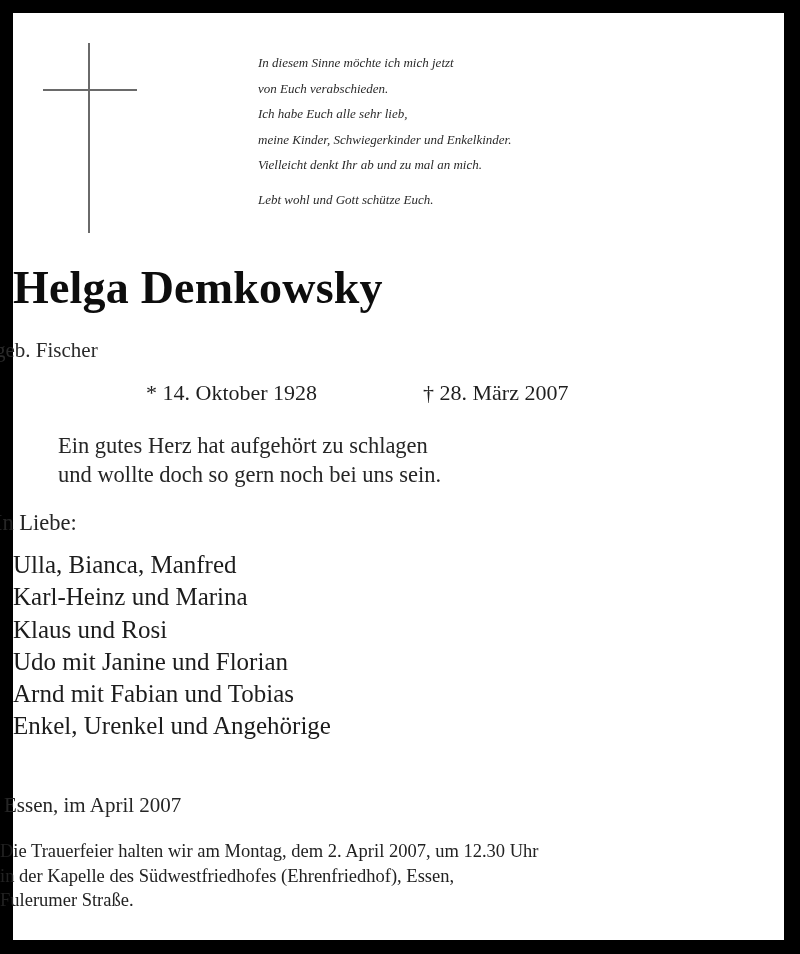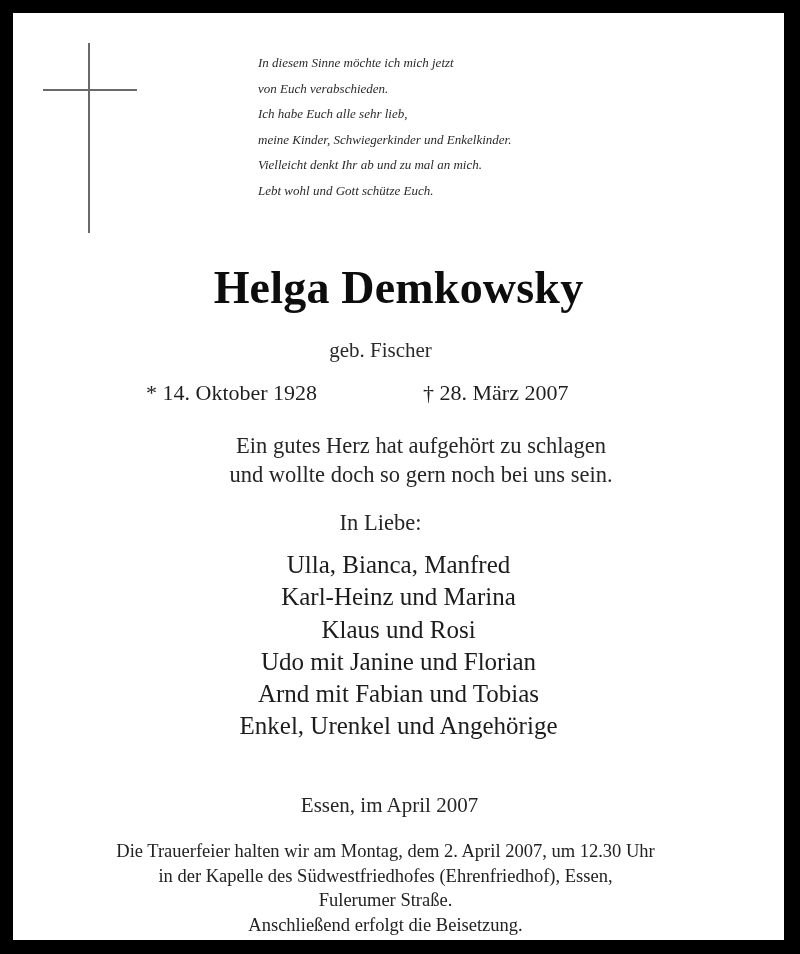--- a/index.html
+++ b/index.html
@@ -11,22 +11,22 @@
       position: absolute; left: 13px; top: 13px; width: 771px; height: 927px;
       background: #fff;
     }
     .cross-v { position: absolute; left: 75px; top: 30px; width: 2px; height: 190px; background: #6a6a6a; }
     .cross-h { position: absolute; left: 30px; top: 76px; width: 94px; height: 2px; background: #6a6a6a; }
     .poem {
       position: absolute; left: 245px; top: 37px; width: 520px;
       font-style: italic; font-size: 13px; line-height: 25.5px; color: #2a2a2a;
     }
     .poem p { margin: 0; }
-    .poem .closing { }
-    .center { position: absolute; left: 0; width: 771px; text-align: center; }
+    .poem .closing { margin-top: 9px; }
+    .center { position: absolute; left: 0; width: 771px; text-align: left; }
     .name { top: 248px; font-size: 46px; font-weight: bold; color: #0d0d0d; letter-spacing: 0.2px; }
     .maiden { top: 325px; font-size: 21px; color: #2a2a2a; left: -18px; }
     .dates { top: 367px; font-size: 22px; color: #1f1f1f; }
     .birth { position: absolute; left: 133px; }
     .death { position: absolute; left: 410px; }
     .verse { top: 418px; font-size: 22.5px; line-height: 29px; color: #262626; }
     .verse p { margin: 0; padding-left: 45px; }
     .liebe { top: 497px; font-size: 22.5px; color: #262626; left: -18px; }
     .family { top: 536px; font-size: 25px; line-height: 32.3px; color: #1c1c1c; }
     .family p { margin: 0; }
@@ -76,16 +76,15 @@
     <p>Arnd mit Fabian und Tobias</p>
     <p>Enkel, Urenkel und Angehörige</p>
   </div>
 
   <div class="center place">Essen, im April 2007</div>
 
   <div class="center ceremony">
     <p>Die Trauerfeier halten wir am Montag, dem 2. April 2007, um 12.30 Uhr</p>
     <p>in der Kapelle des Südwestfriedhofes (Ehrenfriedhof), Essen,</p>
     <p>Fulerumer Straße.</p>
-    <p>Anschließend erfolgt die Beisetzung.</p>
   </div>
 
 </div>
 
 </body></html>

